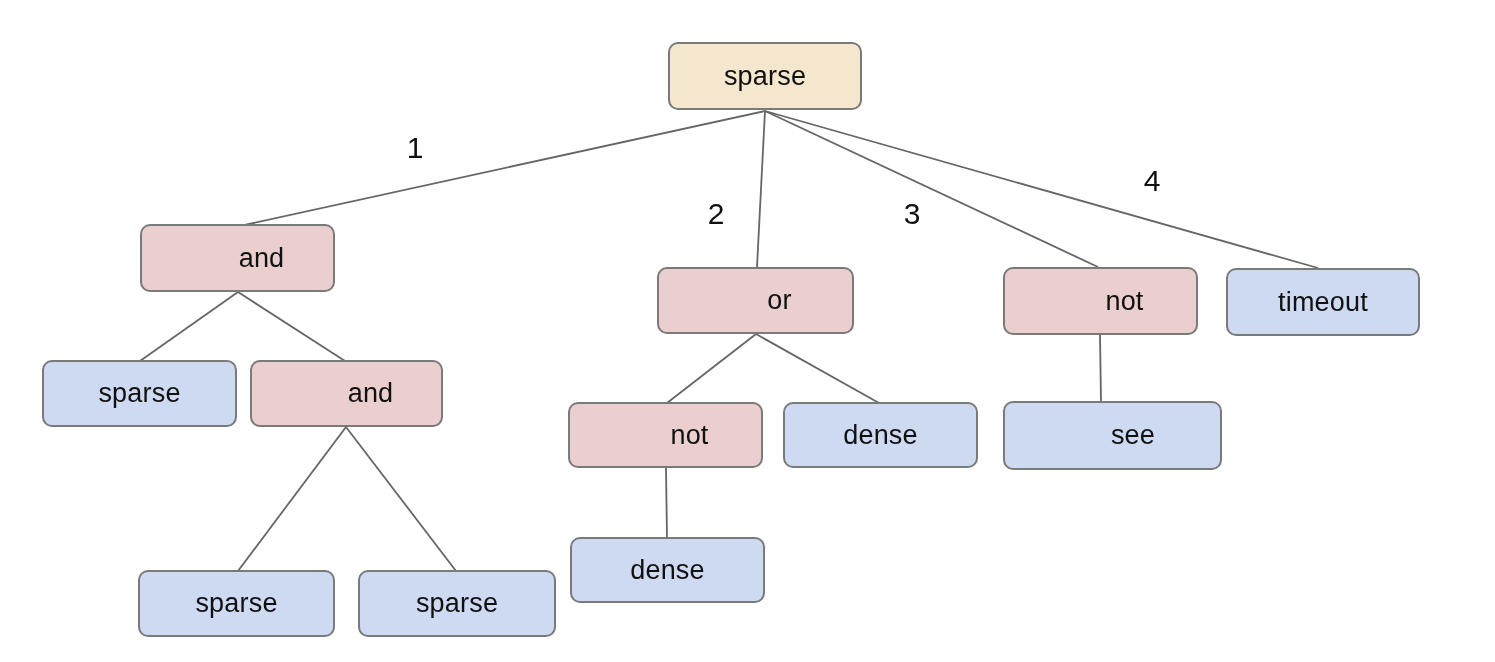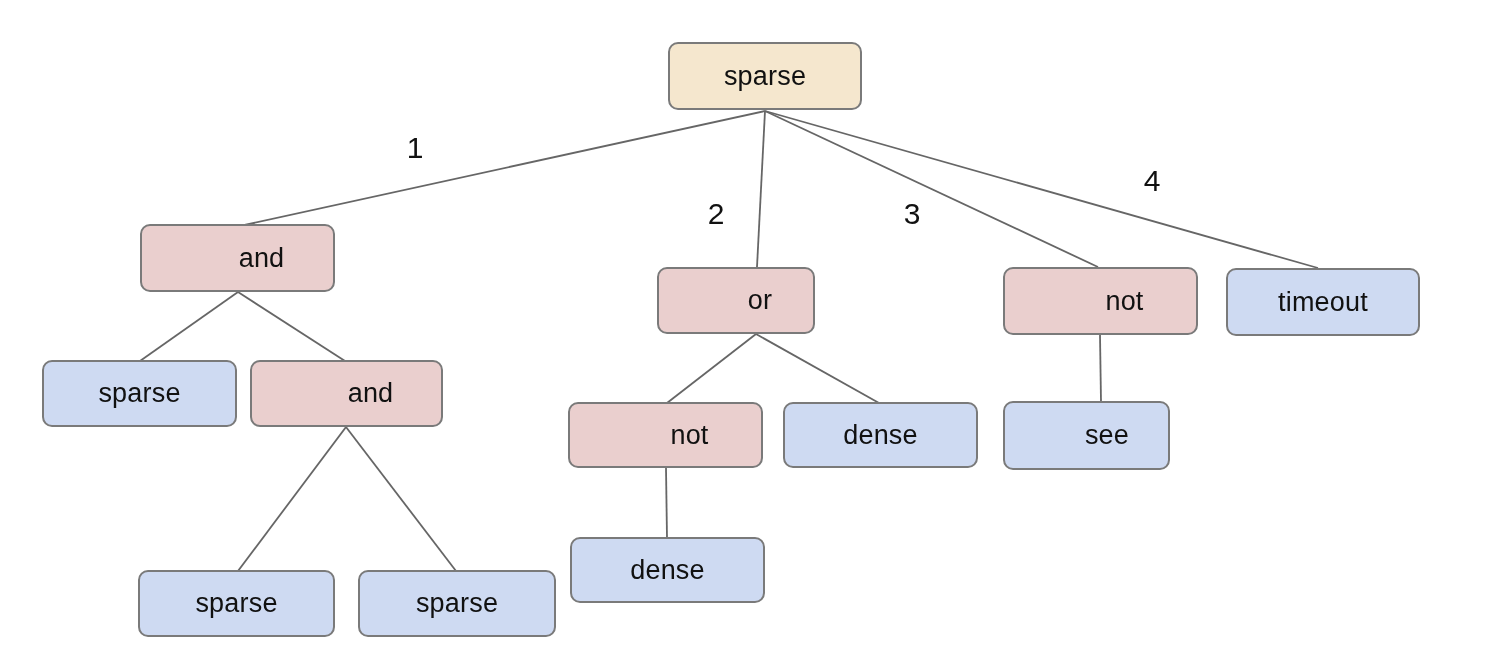--- a/index.html
+++ b/index.html
@@ -72,35 +72,35 @@
 
   <div class="edge-label" style="left:415px; top:148px;">1</div>
   <div class="edge-label" style="left:716px; top:214px;">2</div>
   <div class="edge-label" style="left:912px; top:214px;">3</div>
   <div class="edge-label" style="left:1152px; top:181px;">4</div>
 
   <div class="node node--root" style="left:668px; top:42px; width:194px; height:68px;">sparse</div>
 
   <div class="node node--operator" style="left:140px; top:224px; width:195px; height:68px;">and</div>
 
-  <div class="node node--operator" style="left:657px; top:267px; width:158px; height:67px;">or</div>
+  <div class="node node--operator" style="left:657px; top:267px; width:197px; height:67px;">or</div>
 
   <div class="node node--operator" style="left:1003px; top:267px; width:195px; height:68px;">not</div>
 
   <div class="node node--leaf" style="left:1226px; top:268px; width:194px; height:68px;">timeout</div>
 
   <div class="node node--leaf" style="left:42px; top:360px; width:195px; height:67px;">sparse</div>
 
   <div class="node node--operator" style="left:250px; top:360px; width:193px; height:67px;">and</div>
 
   <div class="node node--operator" style="left:568px; top:402px; width:195px; height:66px;">not</div>
 
   <div class="node node--leaf" style="left:783px; top:402px; width:195px; height:66px;">dense</div>
 
-  <div class="node node--leaf" style="left:1003px; top:401px; width:167px; height:69px;padding-left:41px;">see</div>
+  <div class="node node--leaf" style="left:1003px; top:401px; width:219px; height:69px;padding-left:41px;">see</div>
 
   <div class="node node--leaf" style="left:570px; top:537px; width:195px; height:66px;">dense</div>
 
   <div class="node node--leaf" style="left:138px; top:570px; width:197px; height:67px;">sparse</div>
 
   <div class="node node--leaf" style="left:358px; top:570px; width:198px; height:67px;">sparse</div>
 
 </div>
 
 </body></html>

